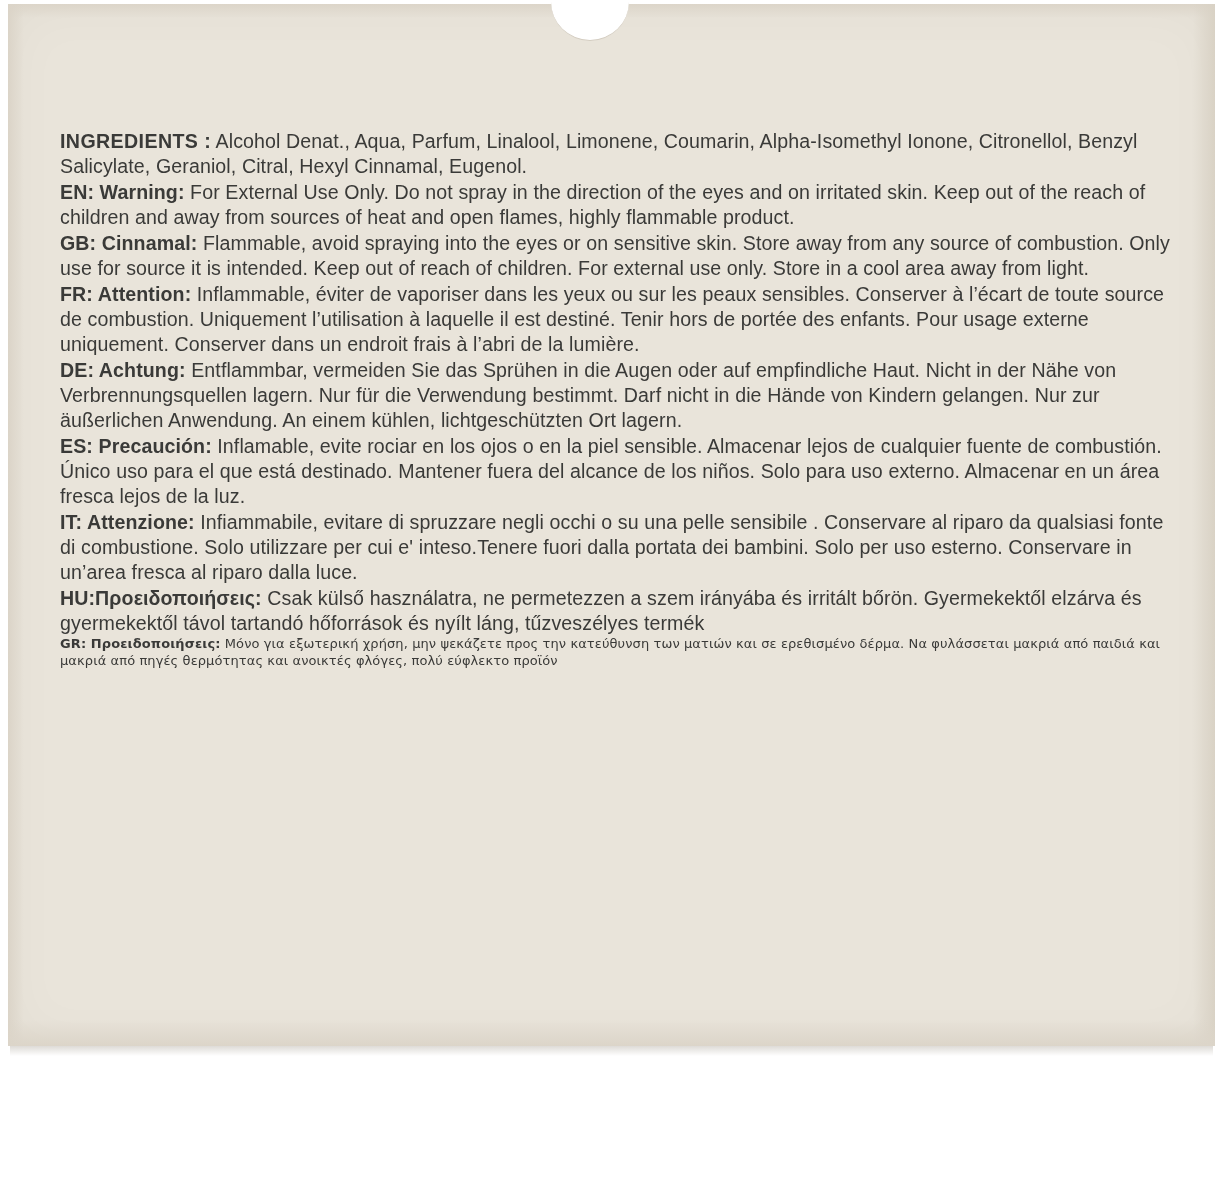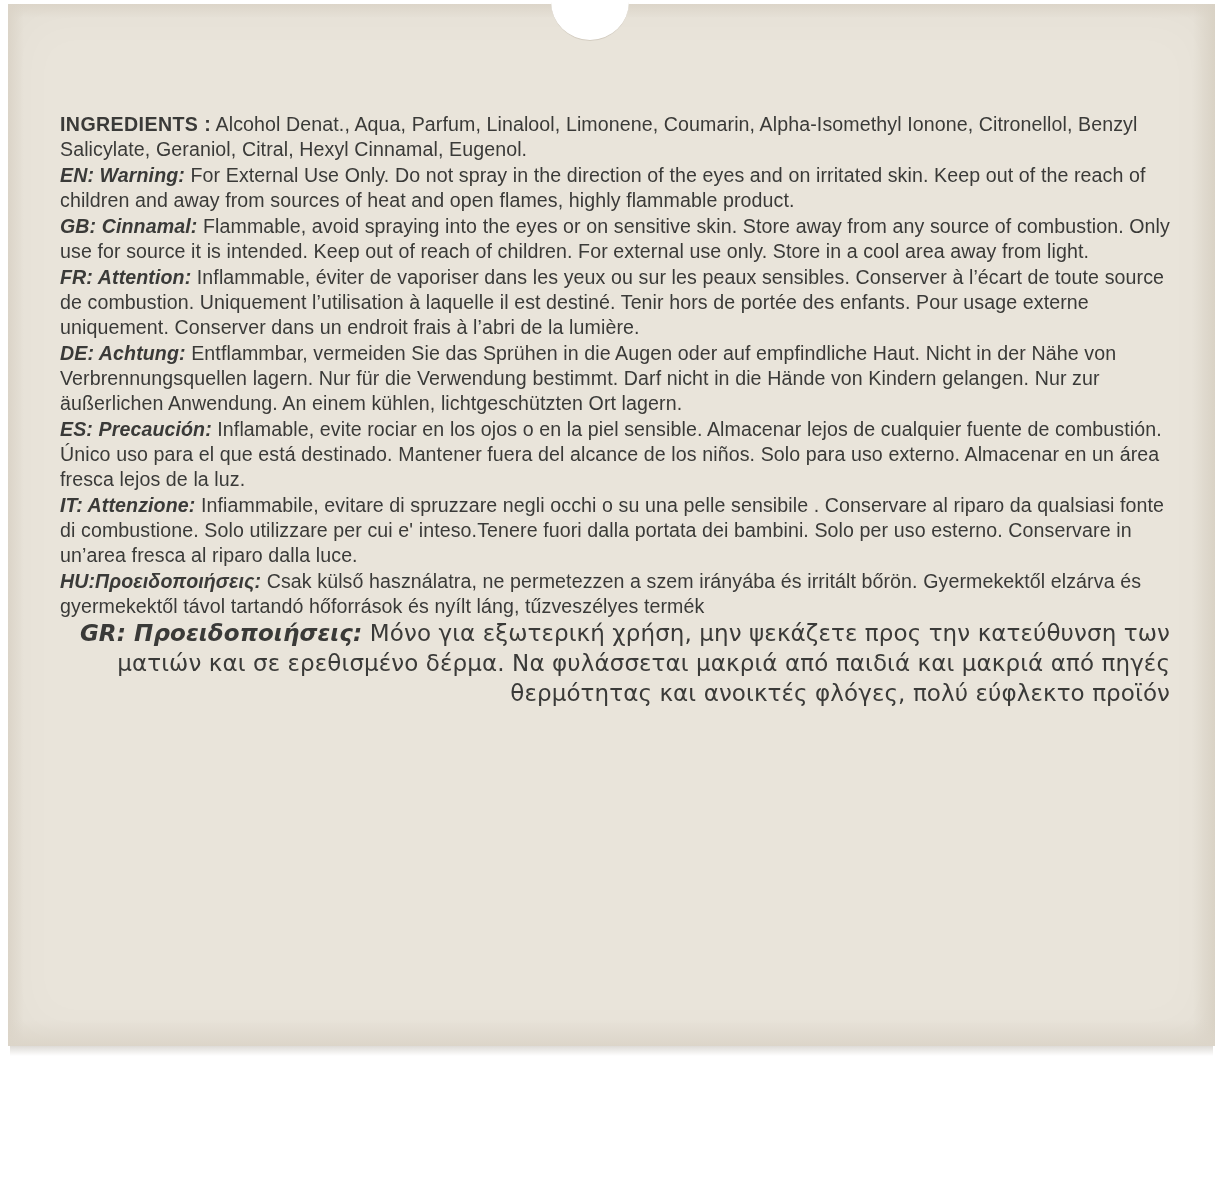--- a/index.html
+++ b/index.html
@@ -93,43 +93,41 @@
     font-size: 14px;
     letter-spacing: .2px;
     white-space: nowrap;
     overflow: hidden;
   }
 
   
   .label-text {
     position: absolute;
     left: 52px;
-    top: 108px;
+    top: 125px;
     width: 1110px;
     color: #3a3a38;
     font-size: 19.6px;
     line-height: 1.285;
     letter-spacing: 0.1px;
     text-align: left;
   }
   .para {
     margin: 0 0 0.5px 0;
   }
   .hdr {
     font-weight: bold;
-    font-style: italic;
   }
   .hdr-ing {
     font-weight: bold;
     letter-spacing: 0.4px;
   }
   .greek {
     font-family: "DejaVu Sans", sans-serif;
-    font-size: 23px;
-    text-align: right;
+    font-size: 13px;
   }
 </style>
 </head>
 <body>
 
 <div class="package">
 
   <div class="box-face">
     <div class="edge-top"></div>
     <div class="edge-left"></div>

